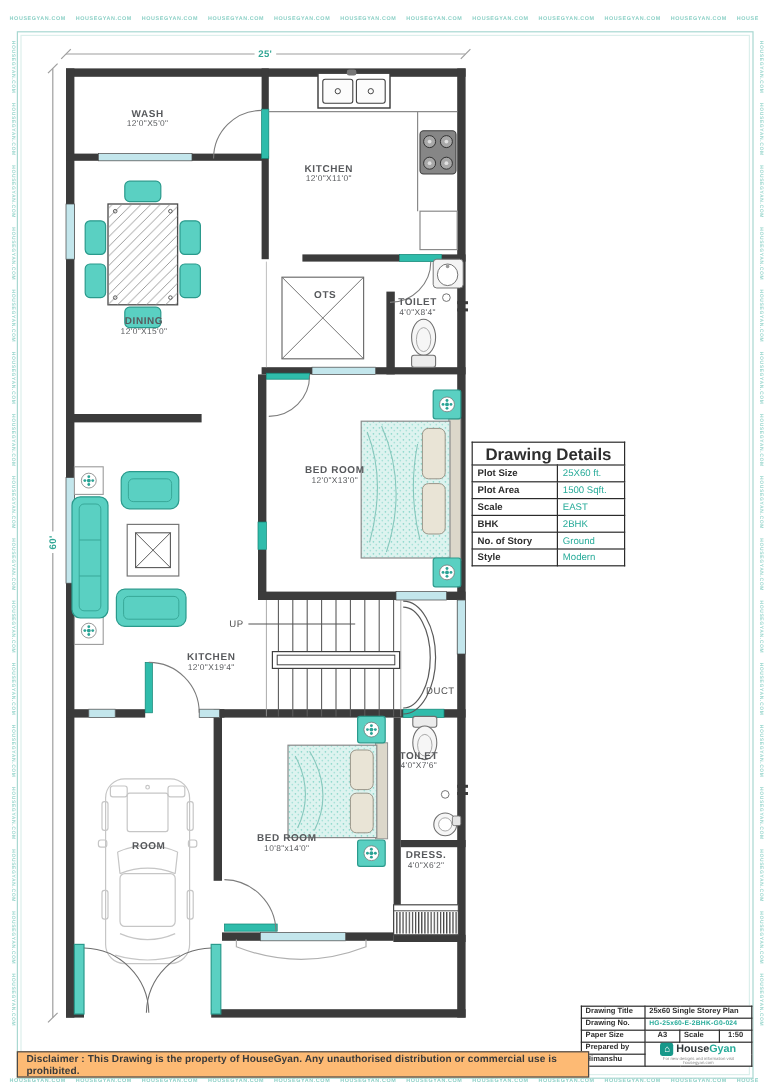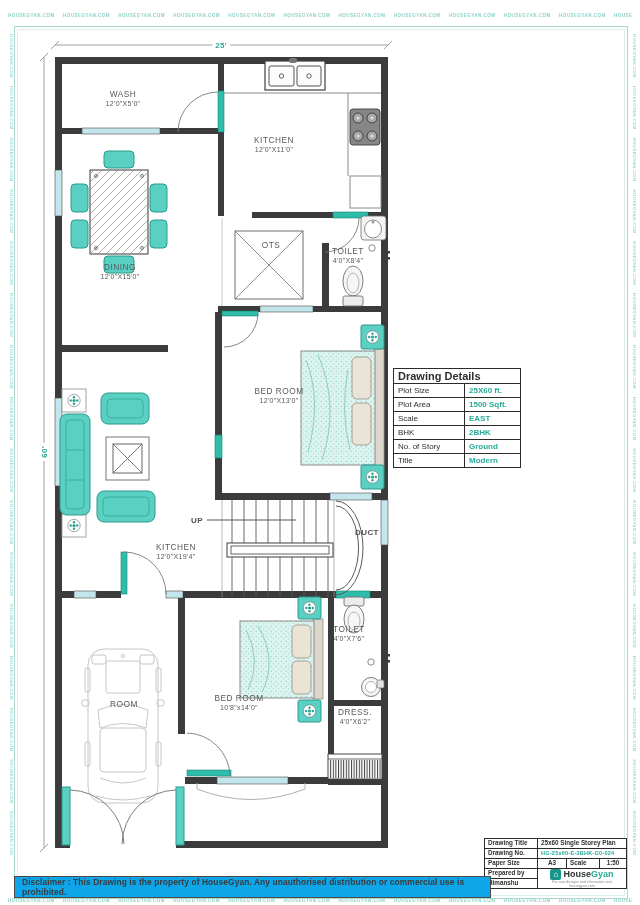--- a/index.html
+++ b/index.html
@@ -14,52 +14,52 @@
   
   .frame{position:absolute;left:14px;top:26px;width:612px;height:871px;
          border:1px solid #a9d8d1;}
   .frame-inner{position:absolute;left:17px;top:29px;width:606px;height:865px;
          border:1px solid #dcefec;}
   
   #plan{position:absolute;left:0;top:0;}
   
   .rlabel{position:absolute;transform:translate(-50%,-50%);text-align:center;
           color:#57595c;line-height:1.15;white-space:nowrap;}
-  .rname{font-size:8.3px;font-weight:400;letter-spacing:.5px;}
+  .rname{font-size:8.3px;font-weight:700;letter-spacing:.5px;}
   .rsize{font-size:7px;font-weight:500;letter-spacing:.3px;}
-  .slabel{position:absolute;transform:translate(-50%,-50%);font-size:8px;font-weight:700;
+  .slabel{position:absolute;transform:translate(-50%,-50%);font-size:8px;font-weight:400;
           color:#4f4f4f;letter-spacing:.4px;white-space:nowrap;}
   .dim{position:absolute;transform:translate(-50%,-50%);font-size:8px;font-weight:600;
        color:#33a796;background:#fff;padding:0 3px;letter-spacing:.3px;}
   .dim.vert{transform:translate(-50%,-50%) rotate(-90deg);}
   
   .details{position:absolute;left:393px;top:368px;width:128px;border-collapse:collapse;
            background:#fff;font-size:8px;color:#2e2e2e;}
   .details td,.details th{border:1px solid #2b2b2b;padding:1px 4px;height:11px;}
-  .details th{font-size:11px;font-weight:700;text-align:left;}
-  .details .lab{width:62px;font-weight:400;}
-  .details .val{color:#27ab99;font-weight:700;}
+  .details th{font-size:14px;font-weight:700;text-align:center;}
+  .details .lab{width:62px;font-weight:700;}
+  .details .val{color:#27ab99;font-weight:400;}
   
   .tblock{position:absolute;left:484px;top:838px;width:143px;border-collapse:collapse;
           background:#fff;font-size:6.3px;color:#2e2e2e;}
   .tblock td{border:1px solid #2b2b2b;padding:0 3px;height:9px;line-height:1;}
   .tblock .tlab{width:46px;font-weight:600;}
   .tblock .tval{font-weight:600;}
   .tblock .teal{color:#27ab99;font-weight:700;font-size:5.6px;letter-spacing:.2px;}
   .brandcell{text-align:center;vertical-align:middle;}
   .brand{display:flex;align-items:center;justify-content:center;gap:2px;}
   .brand-ic{display:inline-flex;width:11px;height:11px;background:#17988a;border-radius:2px;
             color:#fff;font-size:8px;line-height:11px;align-items:center;justify-content:center;}
   .brand-t1{font-size:9px;font-weight:700;color:#2d3436;}
   .brand-t2{font-size:9px;font-weight:700;color:#27ab99;}
   .brand-tag{font-size:3.6px;color:#8a8a8a;margin-top:1px;}
   
   .disclaimer{position:absolute;left:14px;top:876px;width:468px;height:20px;
               border:1px solid #4a4a4a;display:flex;align-items:center;padding-left:7px;
-              font-size:8.4px;font-weight:600;color:#3b3b3b;background:#0ea5e9;letter-spacing:.1px;}
+              font-size:8.4px;font-weight:600;color:#3b3b3b;background:#fdba74;letter-spacing:.1px;}
 </style>
 </head>
 <body>
 
 <div id="page">
 
   <div class="wm-row" style="top:13px">HOUSEGYAN.COM   HOUSEGYAN.COM   HOUSEGYAN.COM   HOUSEGYAN.COM   HOUSEGYAN.COM   HOUSEGYAN.COM   HOUSEGYAN.COM   HOUSEGYAN.COM   HOUSEGYAN.COM   HOUSEGYAN.COM   HOUSEGYAN.COM   HOUSEGYAN.COM   HOUSEGYAN.COM   HOUSEGYAN.COM   HOUSEGYAN.COM   HOUSEGYAN.COM   HOUSEGYAN.COM   HOUSEGYAN.COM   HOUSEGYAN.COM   HOUSEGYAN.COM   HOUSEGYAN.COM   HOUSEGYAN.COM</div>
   <div class="wm-row" style="top:898px">HOUSEGYAN.COM   HOUSEGYAN.COM   HOUSEGYAN.COM   HOUSEGYAN.COM   HOUSEGYAN.COM   HOUSEGYAN.COM   HOUSEGYAN.COM   HOUSEGYAN.COM   HOUSEGYAN.COM   HOUSEGYAN.COM   HOUSEGYAN.COM   HOUSEGYAN.COM   HOUSEGYAN.COM   HOUSEGYAN.COM   HOUSEGYAN.COM   HOUSEGYAN.COM   HOUSEGYAN.COM   HOUSEGYAN.COM   HOUSEGYAN.COM   HOUSEGYAN.COM   HOUSEGYAN.COM   HOUSEGYAN.COM</div>
   <div class="wm-col" style="left:6px">HOUSEGYAN.COM   HOUSEGYAN.COM   HOUSEGYAN.COM   HOUSEGYAN.COM   HOUSEGYAN.COM   HOUSEGYAN.COM   HOUSEGYAN.COM   HOUSEGYAN.COM   HOUSEGYAN.COM   HOUSEGYAN.COM   HOUSEGYAN.COM   HOUSEGYAN.COM   HOUSEGYAN.COM   HOUSEGYAN.COM   HOUSEGYAN.COM   HOUSEGYAN.COM   HOUSEGYAN.COM   HOUSEGYAN.COM</div>
   <div class="wm-col" style="left:629px">HOUSEGYAN.COM   HOUSEGYAN.COM   HOUSEGYAN.COM   HOUSEGYAN.COM   HOUSEGYAN.COM   HOUSEGYAN.COM   HOUSEGYAN.COM   HOUSEGYAN.COM   HOUSEGYAN.COM   HOUSEGYAN.COM   HOUSEGYAN.COM   HOUSEGYAN.COM   HOUSEGYAN.COM   HOUSEGYAN.COM   HOUSEGYAN.COM   HOUSEGYAN.COM   HOUSEGYAN.COM   HOUSEGYAN.COM</div>
@@ -391,21 +391,21 @@
       <div class="rsize">10'8"x14'0"</div>
   </div>
   <div class="rlabel" style="left:355px;top:717px">
     <div class="rname">DRESS.</div>
       <div class="rsize">4'0"X6'2"</div>
   </div>
   <div class="rlabel" style="left:124px;top:705px">
     <div class="rname">ROOM</div>
   </div>
   <div class="slabel" style="left:197px;top:520px">UP</div>
-  <div class="slabel" style="left:367px;top:532px">DUCT</div>
+  <div class="slabel" style="left:367px;top:576px">DUCT</div>
 
   <table class="details">
     <tbody>
         <tr>
           <th colspan="2">Drawing Details</th>
         </tr>
     <tr>
           <td class="lab">Plot Size</td>
         <td class="val">25X60 ft.</td>
         </tr>
@@ -419,21 +419,21 @@
         </tr>
     <tr>
           <td class="lab">BHK</td>
         <td class="val">2BHK</td>
         </tr>
     <tr>
           <td class="lab">No. of Story</td>
         <td class="val">Ground</td>
         </tr>
     <tr>
-          <td class="lab">Title</td>
+          <td class="lab">Style</td>
         <td class="val">Modern</td>
         </tr>
   </tbody>
     </table>
 
   <table class="tblock">
     <tbody>
         <tr>
       <td class="tlab">Drawing Title</td>
       <td class="tval" colspan="3">25x60 Single Storey Plan</td>

